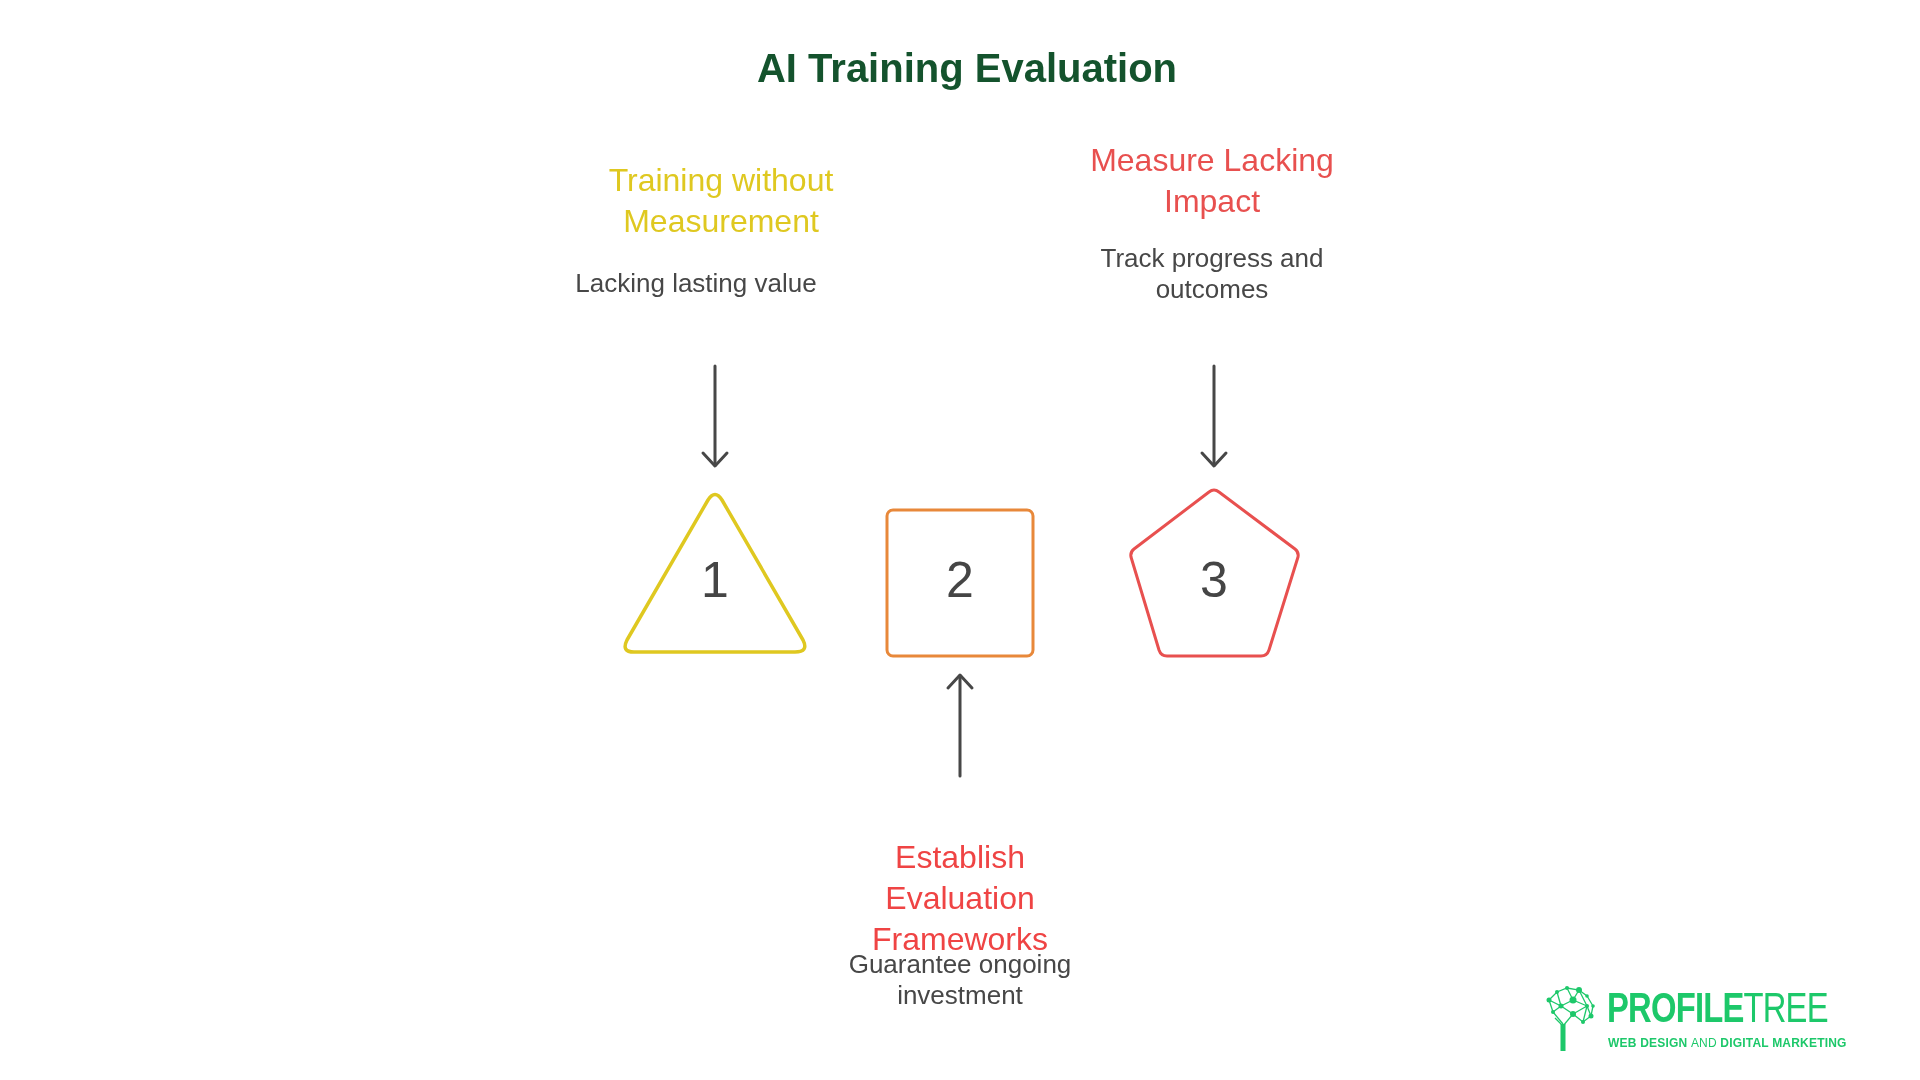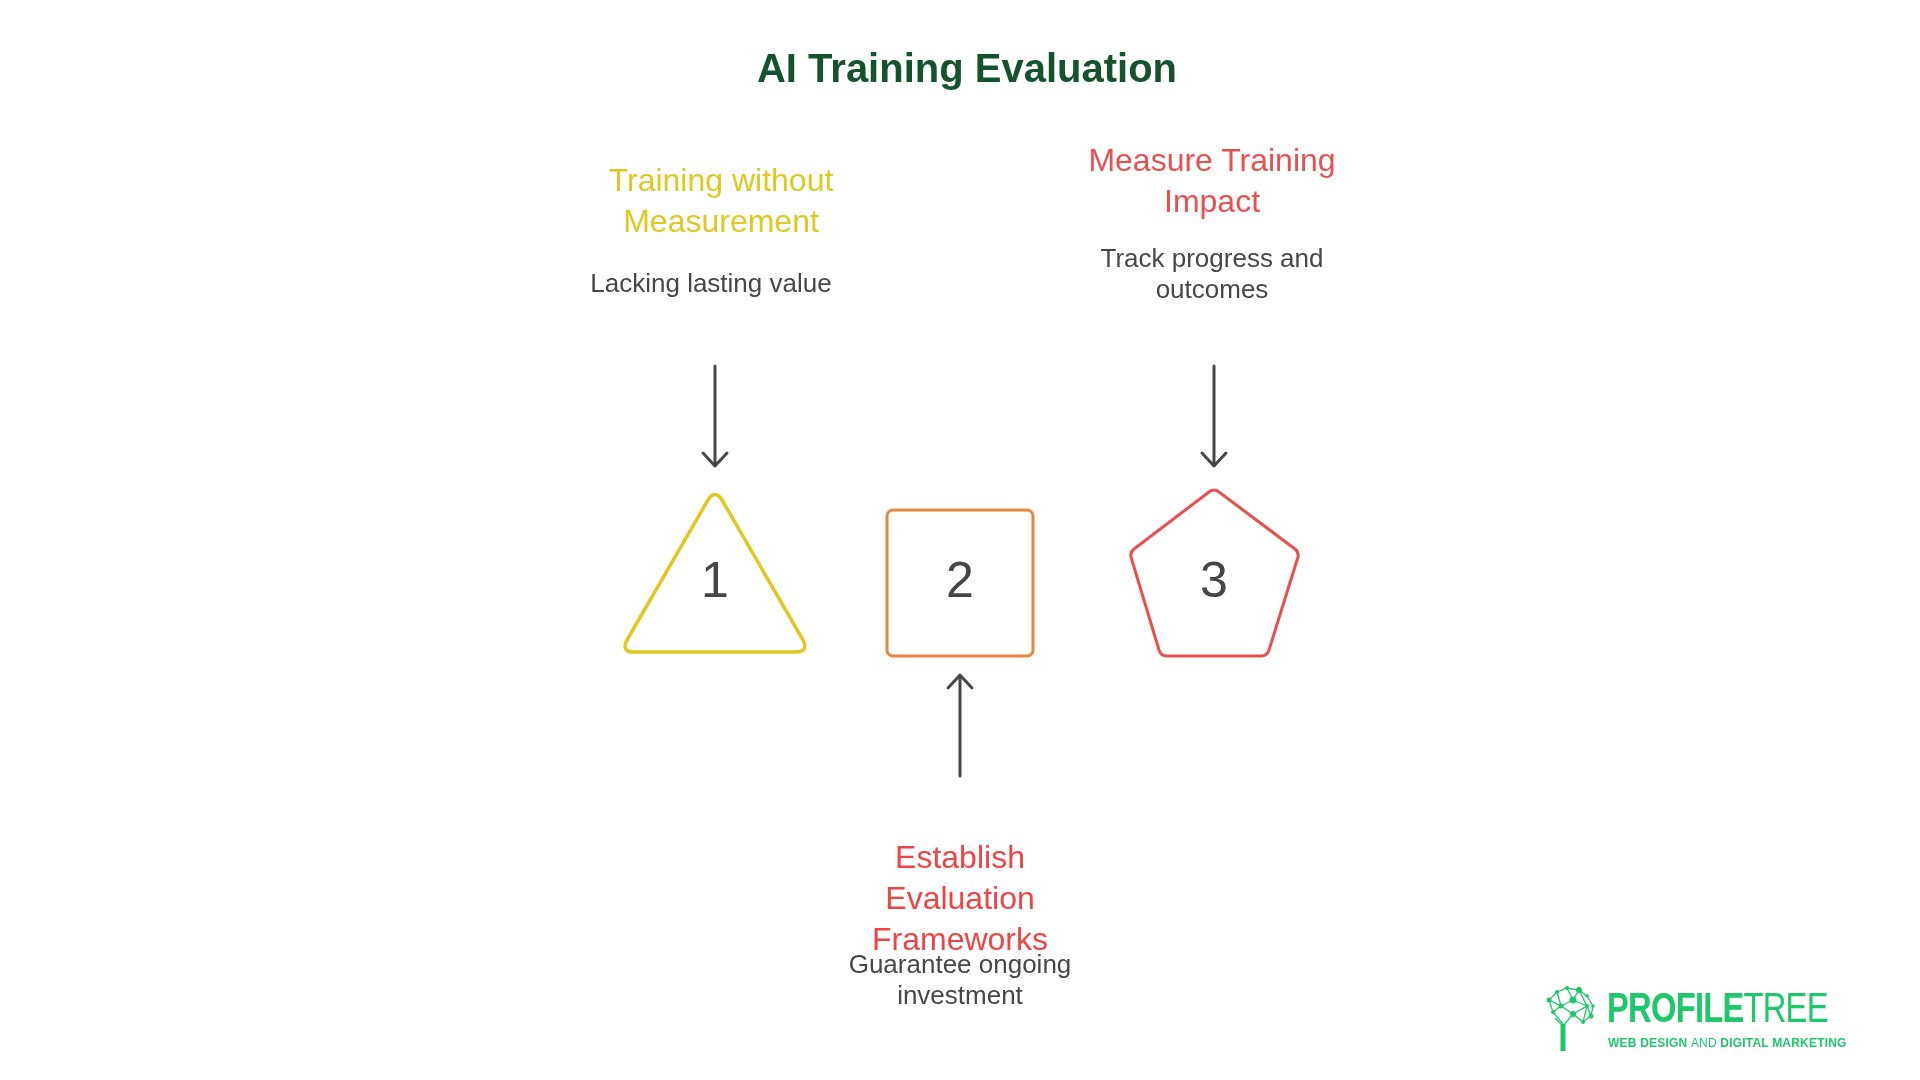--- a/index.html
+++ b/index.html
@@ -40,23 +40,23 @@
   }
   .logo-tag .light { font-weight: normal; }
 </style>
 </head>
 <body>
 
 <div class="abs title">AI Training Evaluation</div>
 
 <div class="abs label" style="left:561px; top:160px; width:320px; color:#DFC820;">Training without
 Measurement</div>
-<div class="abs desc" style="left:551px; top:268px; width:320px;">Lacking lasting value</div>
+<div class="abs desc" style="left:536px; top:268px; width:320px;">Lacking lasting value</div>
 
-<div class="abs label" style="left:1052px; top:140px; width:320px; color:#E8504F;">Measure Training
+<div class="abs label" style="left:1052px; top:140px; width:320px; color:#E8504F;">Measure Lacking
 Impact</div>
 <div class="abs desc" style="left:1052px; top:243px; width:320px;">Track progress and
 outcomes</div>
 
 <div class="abs label" style="left:800px; top:837px; width:320px; color:#ef4444;">Establish
 Evaluation
 Frameworks</div>
 <div class="abs desc" style="left:800px; top:949px; width:320px;">Guarantee ongoing
 investment</div>
 

